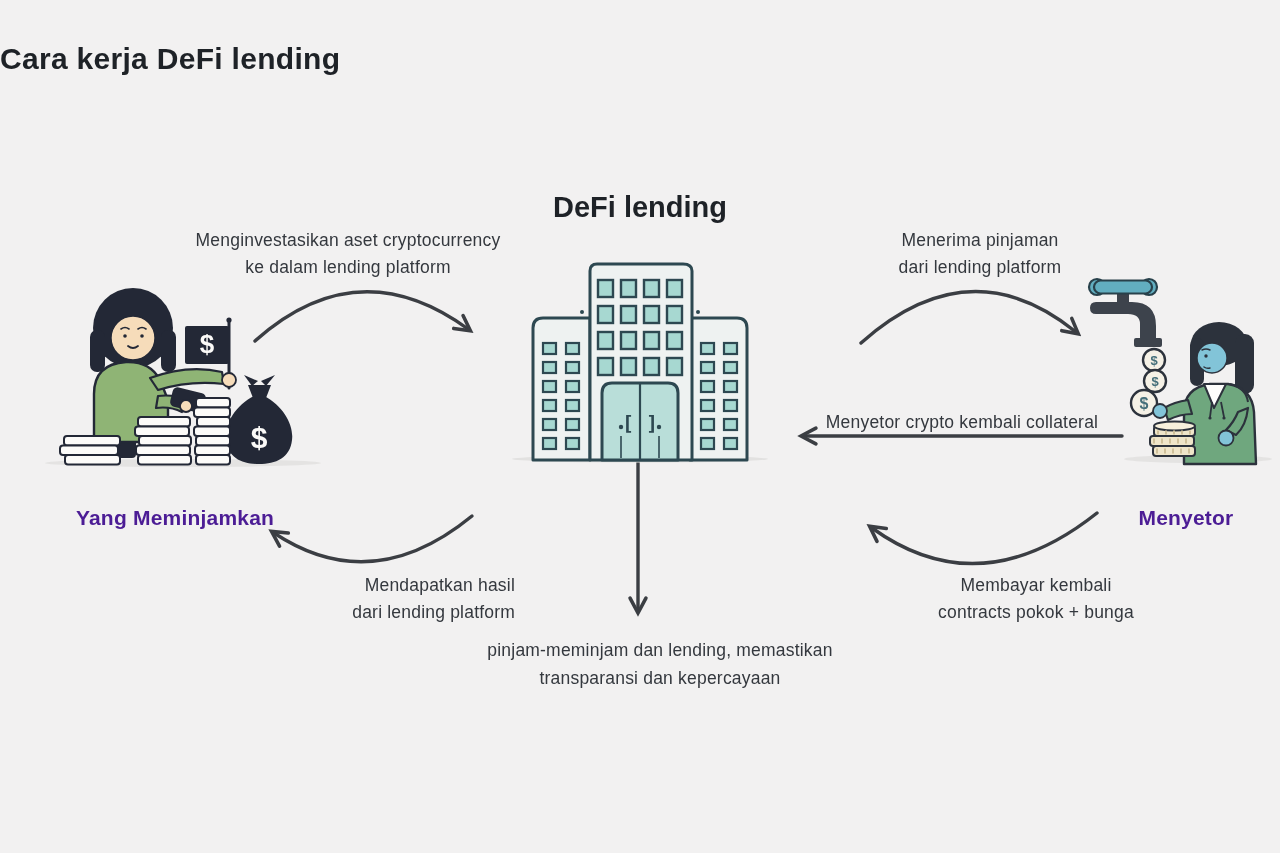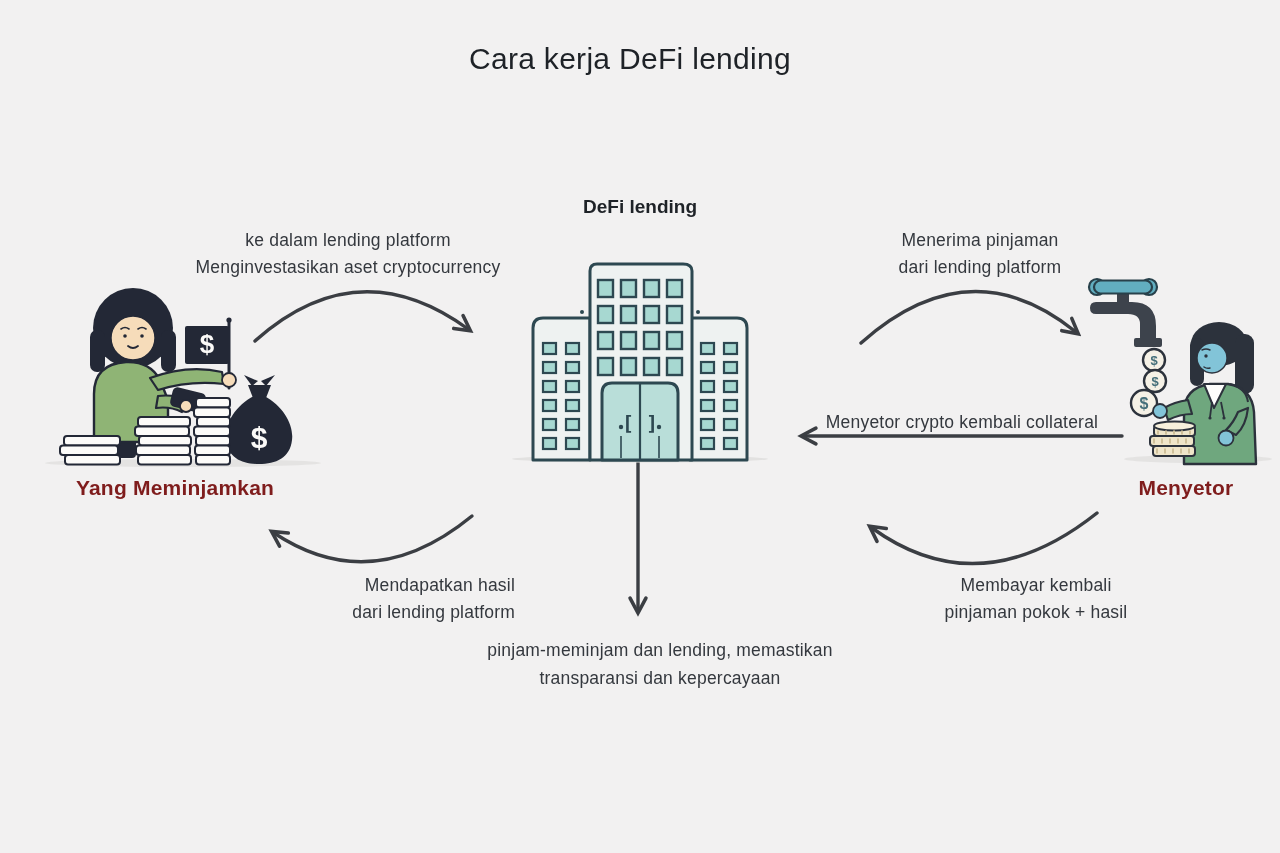--- a/index.html
+++ b/index.html
@@ -1,34 +1,34 @@
 <!DOCTYPE html>
 <html><head>
 <meta charset="utf-8">
 <style>
   html,body { margin:0; padding:0; background:#f2f1f1; }
   .canvas {
     position:relative; width:1280px; height:853px; overflow:hidden;
     background:#f2f1f1; font-family:"Liberation Sans", sans-serif; color:#1e2227;
   }
   .title {
-    position:absolute; top:42px; left:0; width:1260px; text-align:center;
-    font-size:30px; font-weight:normal; letter-spacing:.3px; color:#1e2227;
+    position:absolute; top:42px; left:0; width:1260px; 
+    font-size:30px; font-weight:bold; letter-spacing:.3px; color:#1e2227;
   }
   .platform-label {
     position:absolute; top:189px; left:490px; width:300px; text-align:center;
-    font-size:19px; font-weight:bold; line-height:36px; color:#1e2227;
+    font-size:29px; font-weight:bold; line-height:36px; color:#1e2227;
   }
   .annot {
     position:absolute; text-align:center; font-size:17.5px; line-height:27px;
     color:#34383e; letter-spacing:.2px;
   }
   .actor-label {
     position:absolute; text-align:center; font-size:21px; font-weight:bold;
-    color:#7f1d1d; letter-spacing:.2px;
+    color:#4c1d95; letter-spacing:.2px;margin-top:30px;
   }
   .annot div, .platform-label div { display:block; }
   .arrows, .illus { position:absolute; pointer-events:none; }
   .illus { display:block; }
 </style>
 </head>
 <body>
 
 <div class="canvas">
 
@@ -44,22 +44,22 @@
       <path d="M255 341 Q358 249 468 329" marker-end="url(#ah)"></path>
       <path d="M861 343 Q970 246 1076 332" marker-end="url(#ah)"></path>
       <path d="M1122 436 L804 436" marker-end="url(#ah)"></path>
       <path d="M472 516 Q372 598 274 533" marker-end="url(#ah)"></path>
       <path d="M1097 513 Q980 606 872 528" marker-end="url(#ah)"></path>
       <path d="M638 461 L638 610" marker-end="url(#ah)"></path>
     </g>
   </svg>
 
   <div class="annot" style="left:148px; top:227px; width:400px;">
+    <div>Menginvestasikan aset cryptocurrency</div>
     <div>ke dalam lending platform</div>
-    <div>Menginvestasikan aset cryptocurrency</div>
   </div>
 
   <div class="platform-label">
     <div>DeFi lending</div>
   </div>
 
   <div class="annot" style="left:830px; top:227px; width:300px;">
     <div>Menerima pinjaman</div>
     <div>dari lending platform</div>
   </div>
@@ -68,21 +68,21 @@
     <div>Menyetor crypto kembali collateral</div>
   </div>
 
   <div class="annot" style="left:215px; top:572px; width:300px;text-align:right;">
     <div>Mendapatkan hasil</div>
     <div>dari lending platform</div>
   </div>
 
   <div class="annot" style="left:880px; top:572px; width:312px;">
     <div>Membayar kembali</div>
-    <div>pinjaman pokok + hasil</div>
+    <div>contracts pokok + bunga</div>
   </div>
 
   <div class="annot" style="left:428px; top:636px; width:464px; line-height:28px;">
     <div>pinjam-meminjam dan lending, memastikan</div>
     <div>transparansi dan kepercayaan</div>
   </div>
 
   <div class="actor-label" style="left:35px; top:476px; width:280px;">Yang Meminjamkan</div>
   <div class="actor-label" style="left:1096px; top:476px; width:180px;">Menyetor</div>
 

